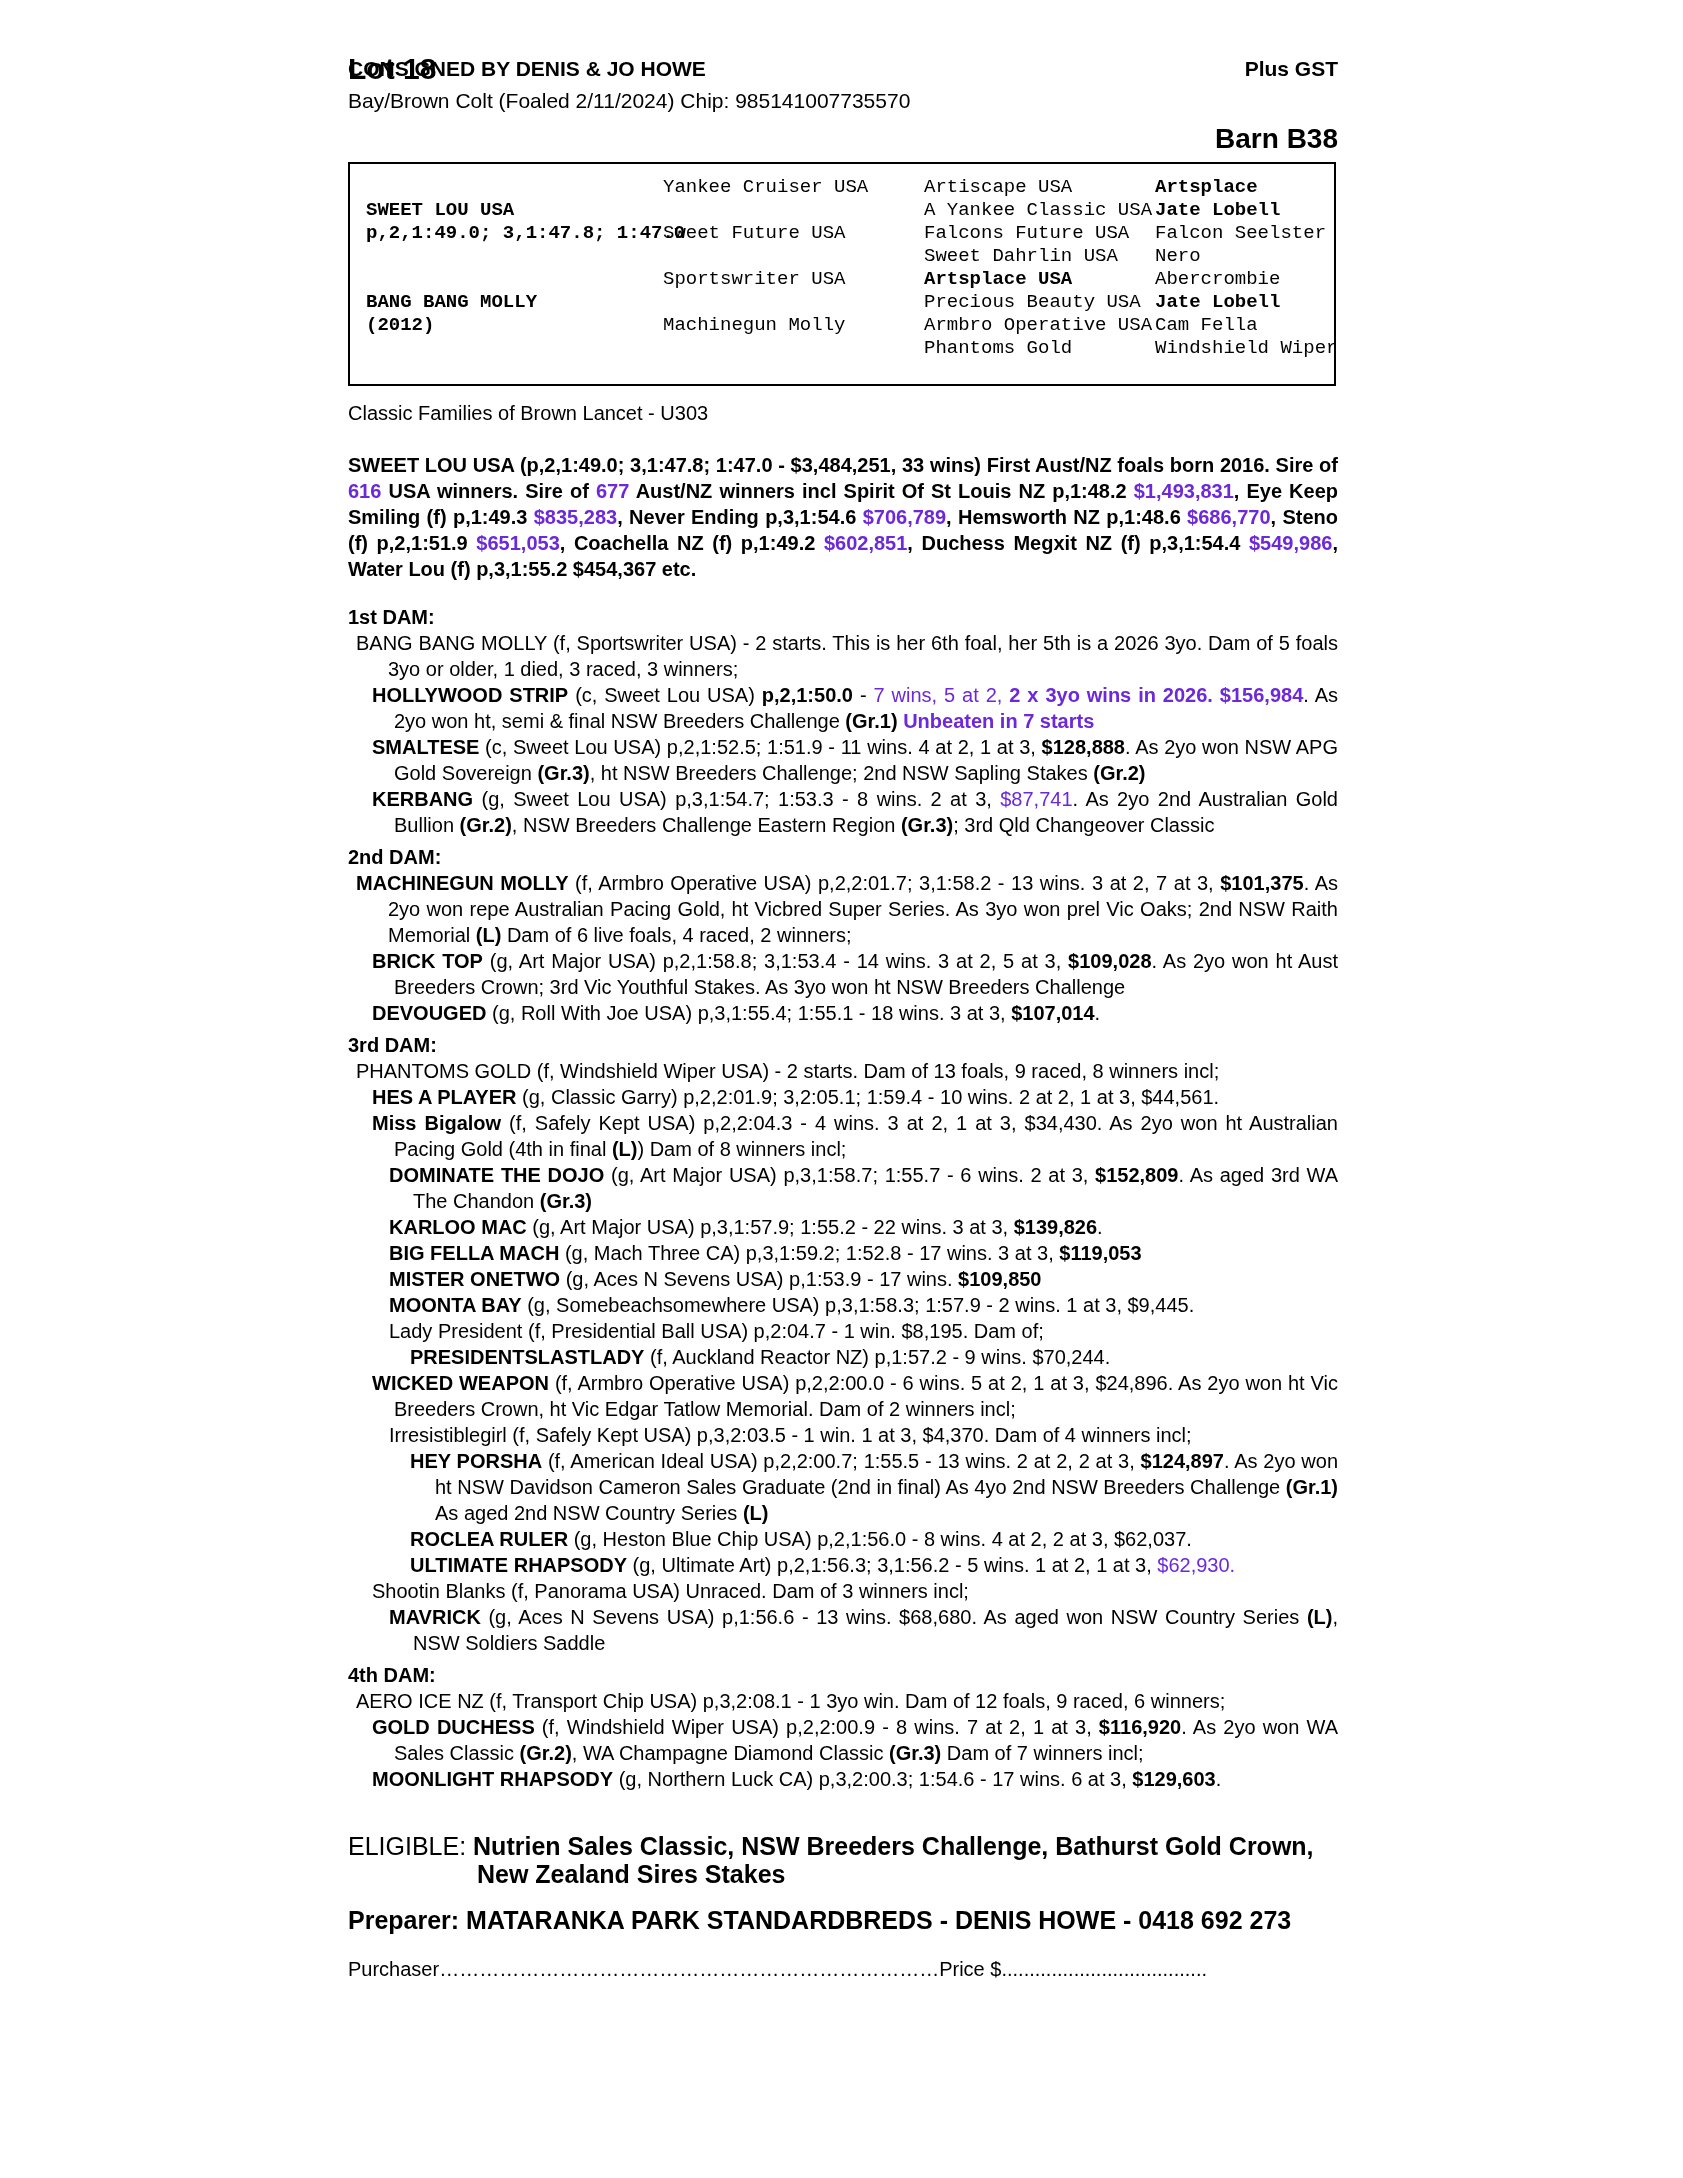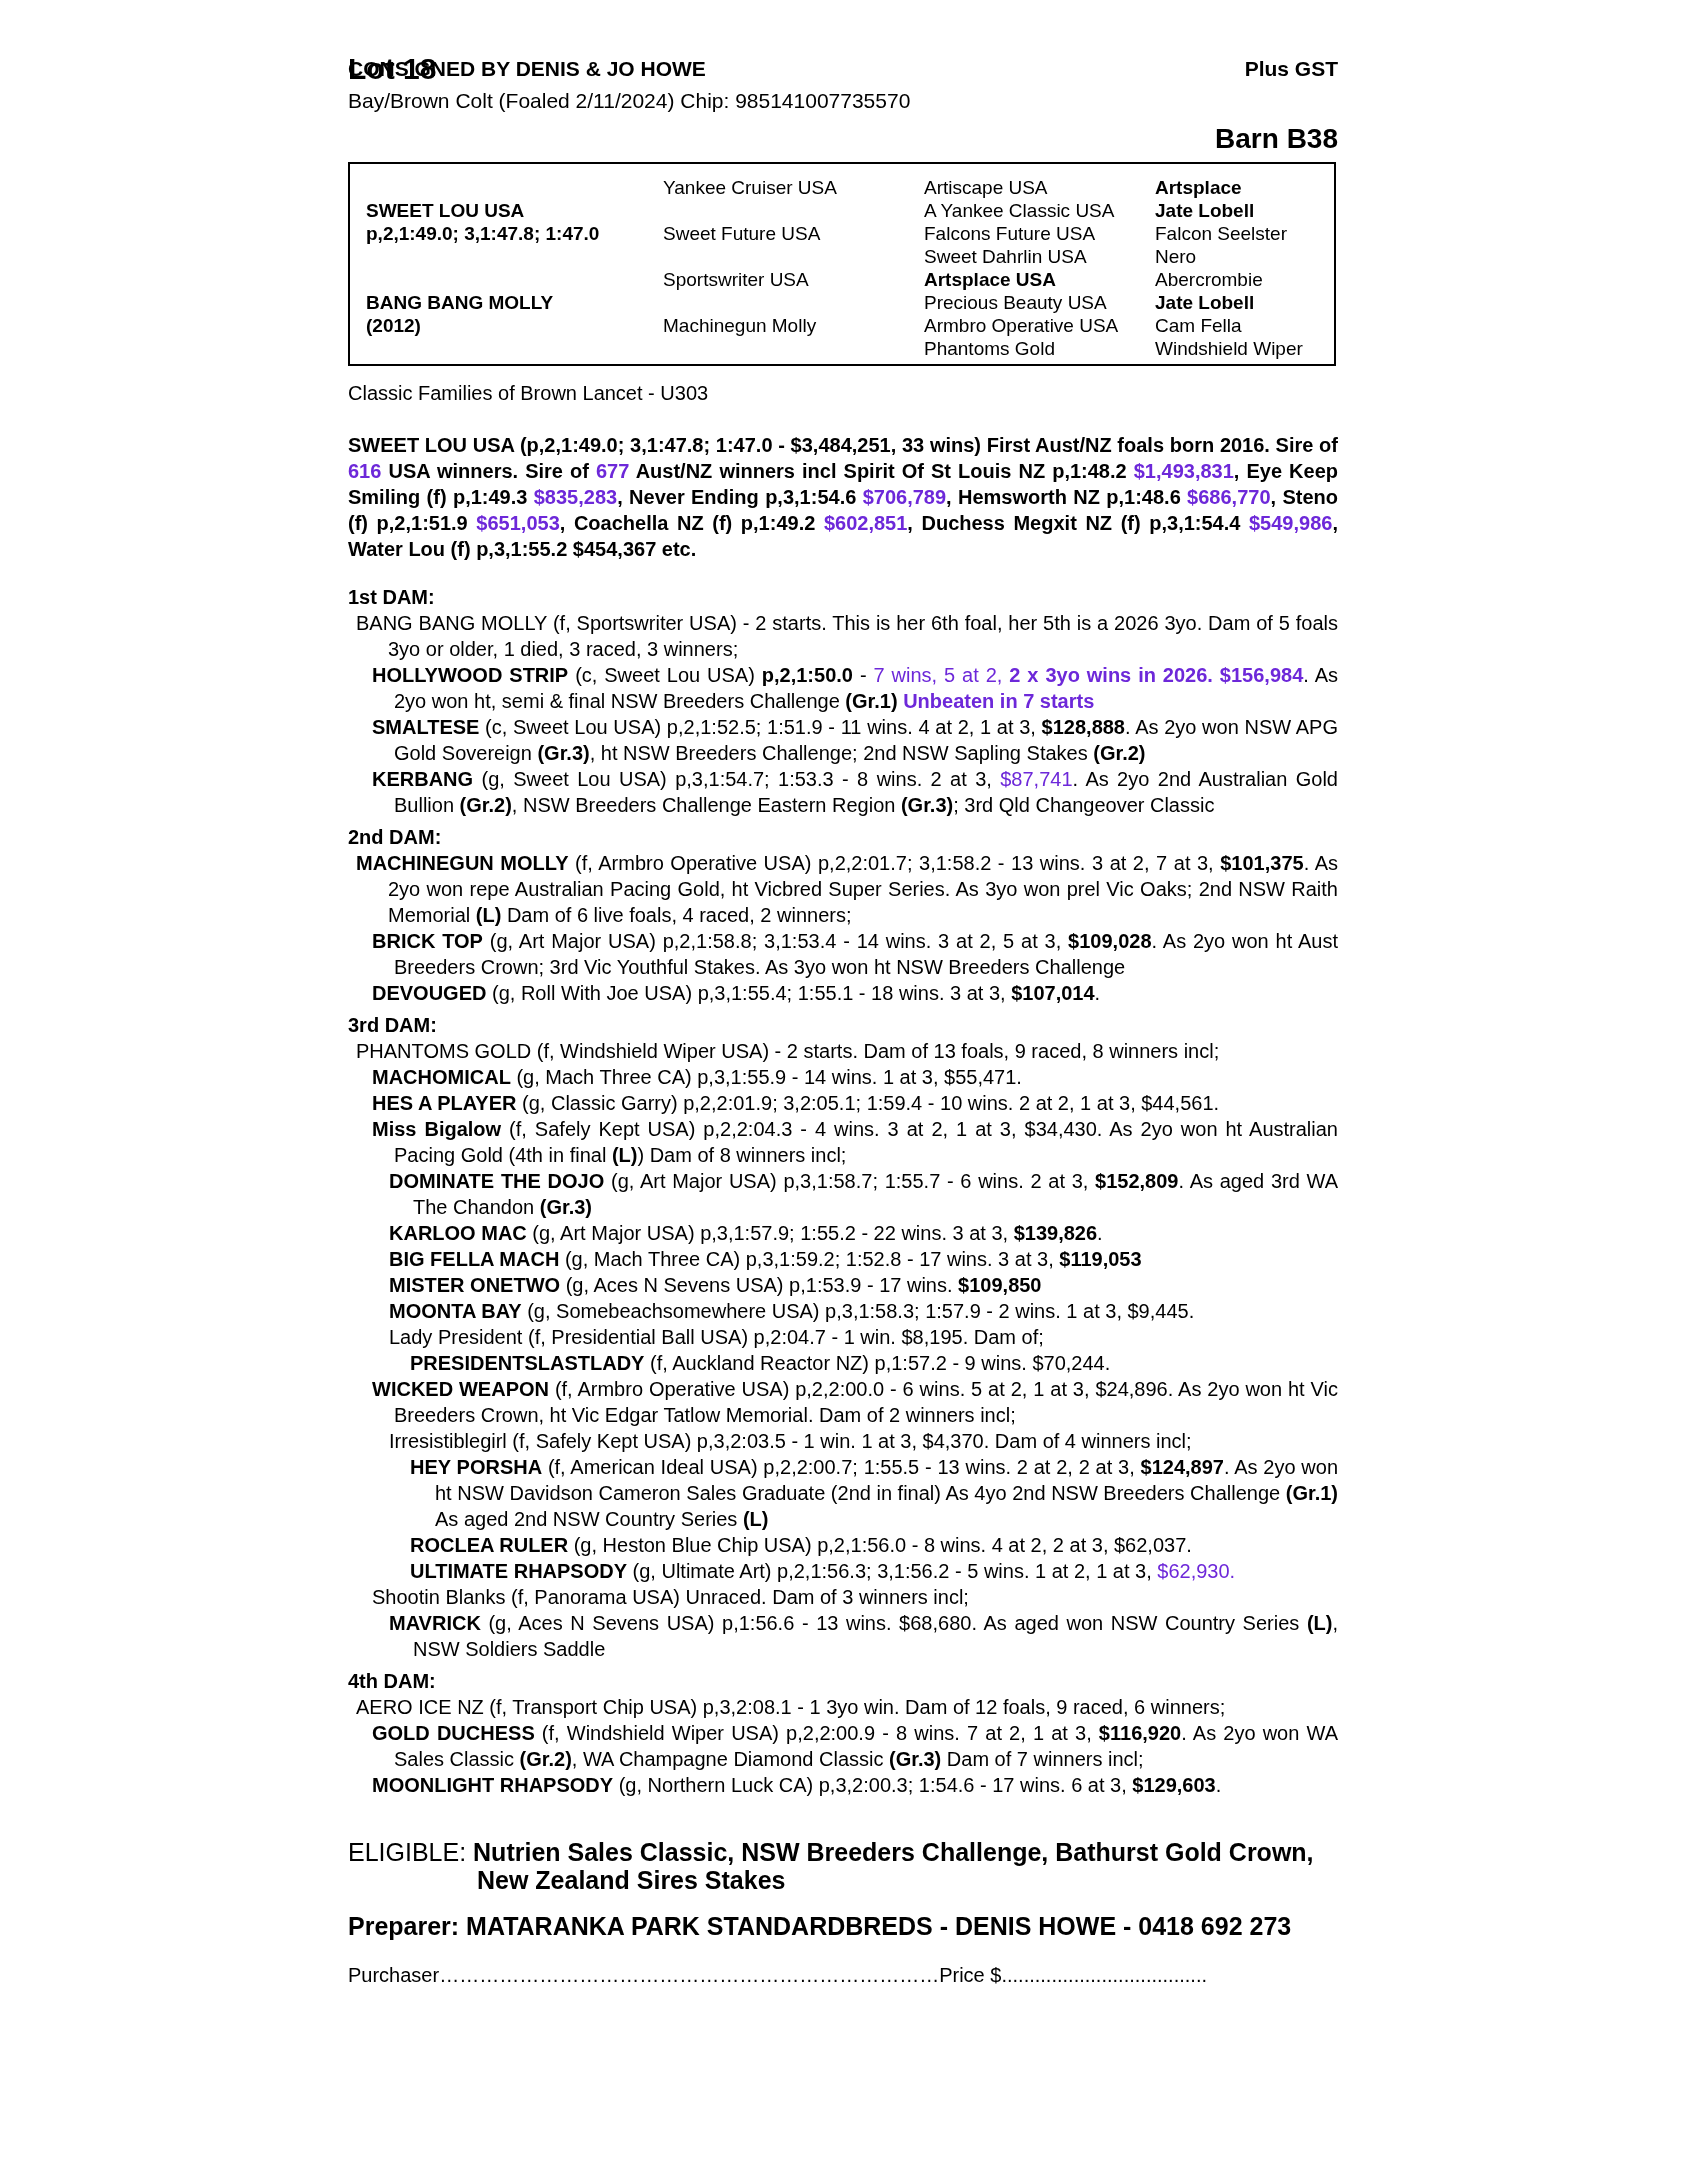--- a/index.html
+++ b/index.html
@@ -18,22 +18,22 @@
   .h-center{position:absolute;left:0;right:0;top:8px;}
   .consigned{font-size:21px;font-weight:bold;line-height:26px;}
   .desc{font-size:21px;line-height:26px;margin-top:6px;}
   .h-right{position:absolute;right:0;top:8px;text-align:right;}
   .gst{font-size:21px;font-weight:bold;line-height:26px;}
   .barn{font-size:28px;font-weight:bold;line-height:26px;margin-top:44px;}
   
   .ptable{
     margin-top:3px;border:2px solid #000;box-sizing:border-box;width:988px;
     display:grid;grid-template-columns:297px 261px 231px 1fr;
-    grid-auto-rows:23px;padding:12px 0 4px 16px;
-    font-size:19px;line-height:23px;
+    grid-auto-rows:23px;padding:12px 0 24px 16px;
+    font-size:19px;line-height:23px;font-family:Liberation Mono, monospace;
   }
   .pcell{white-space:nowrap;overflow:visible;}
   
   .para{font-size:20px;line-height:26px;}
   .just{text-align:justify;}
   .h{font-weight:bold;margin-top:6px;}
   .l1{padding-left:40px;text-indent:-32px;}
   .l2{padding-left:46px;text-indent:-22px;}
   .l3{padding-left:65px;text-indent:-24px;}
   .l4{padding-left:87px;text-indent:-25px;}
@@ -109,21 +109,20 @@
     <p class="para just l2"><span class="b">SMALTESE</span><span> (c, Sweet Lou USA) p,2,1:52.5; 1:51.9 - 11 wins. 4 at 2, 1 at 3, </span><span class="b">$128,888</span><span>. As 2yo won NSW APG Gold Sovereign </span><span class="b">(Gr.3)</span><span>, ht NSW Breeders Challenge; 2nd NSW Sapling Stakes </span><span class="b">(Gr.2)</span></p>
     <p class="para just l2"><span class="b">KERBANG</span><span> (g, Sweet Lou USA) p,3,1:54.7; 1:53.3 - 8 wins. 2 at 3, </span><span class="r">$87,741</span><span>. As 2yo 2nd Australian Gold Bullion </span><span class="b">(Gr.2)</span><span>, NSW Breeders Challenge Eastern Region </span><span class="b">(Gr.3)</span><span>; 3rd Qld Changeover Classic</span></p>
 
     <p class="para h"><span class="b">2nd DAM:</span></p>
     <p class="para just l1"><span class="b">MACHINEGUN MOLLY</span><span> (f, Armbro Operative USA) p,2,2:01.7; 3,1:58.2 - 13 wins. 3 at 2, 7 at 3, </span><span class="b">$101,375</span><span>. As 2yo won repe Australian Pacing Gold, ht Vicbred Super Series. As 3yo won prel Vic Oaks; 2nd NSW Raith Memorial </span><span class="b">(L)</span><span> Dam of 6 live foals, 4 raced, 2 winners;</span></p>
     <p class="para just l2"><span class="b">BRICK TOP</span><span> (g, Art Major USA) p,2,1:58.8; 3,1:53.4 - 14 wins. 3 at 2, 5 at 3, </span><span class="b">$109,028</span><span>. As 2yo won ht Aust Breeders Crown; 3rd Vic Youthful Stakes. As 3yo won ht NSW Breeders Challenge</span></p>
     <p class="para just l2"><span class="b">DEVOUGED</span><span> (g, Roll With Joe USA) p,3,1:55.4; 1:55.1 - 18 wins. 3 at 3, </span><span class="b">$107,014</span><span>.</span></p>
 
     <p class="para h"><span class="b">3rd DAM:</span></p>
     <p class="para just l1"><span>PHANTOMS GOLD (f, Windshield Wiper USA) - 2 starts. Dam of 13 foals, 9 raced, 8 winners incl;</span></p>
-    <p class="para just l2"><span class="b">MACHOMICAL</span><span> (g, Mach Three CA) p,3,1:55.9 - 14 wins. 1 at 3, $55,471.</span></p>
     <p class="para just l2"><span class="b">HES A PLAYER</span><span> (g, Classic Garry) p,2,2:01.9; 3,2:05.1; 1:59.4 - 10 wins. 2 at 2, 1 at 3, $44,561.</span></p>
     <p class="para just l2"><span class="b">Miss Bigalow</span><span> (f, Safely Kept USA) p,2,2:04.3 - 4 wins. 3 at 2, 1 at 3, $34,430. As 2yo won ht Australian Pacing Gold (4th in final </span><span class="b">(L)</span><span>) Dam of 8 winners incl;</span></p>
     <p class="para just l3"><span class="b">DOMINATE THE DOJO</span><span> (g, Art Major USA) p,3,1:58.7; 1:55.7 - 6 wins. 2 at 3, </span><span class="b">$152,809</span><span>. As aged 3rd WA The Chandon </span><span class="b">(Gr.3)</span></p>
     <p class="para just l3"><span class="b">KARLOO MAC</span><span> (g, Art Major USA) p,3,1:57.9; 1:55.2 - 22 wins. 3 at 3, </span><span class="b">$139,826</span><span>.</span></p>
     <p class="para just l3"><span class="b">BIG FELLA MACH</span><span> (g, Mach Three CA) p,3,1:59.2; 1:52.8 - 17 wins. 3 at 3, </span><span class="b">$119,053</span></p>
     <p class="para just l3"><span class="b">MISTER ONETWO</span><span> (g, Aces N Sevens USA) p,1:53.9 - 17 wins. </span><span class="b">$109,850</span></p>
     <p class="para just l3"><span class="b">MOONTA BAY</span><span> (g, Somebeachsomewhere USA) p,3,1:58.3; 1:57.9 - 2 wins. 1 at 3, $9,445.</span></p>
     <p class="para just l3"><span>Lady President (f, Presidential Ball USA) p,2:04.7 - 1 win. $8,195. Dam of;</span></p>
     <p class="para just l4"><span class="b">PRESIDENTSLASTLADY</span><span> (f, Auckland Reactor NZ) p,1:57.2 - 9 wins. $70,244.</span></p>
     <p class="para just l2"><span class="b">WICKED WEAPON</span><span> (f, Armbro Operative USA) p,2,2:00.0 - 6 wins. 5 at 2, 1 at 3, $24,896. As 2yo won ht Vic Breeders Crown, ht Vic Edgar Tatlow Memorial. Dam of 2 winners incl;</span></p>

